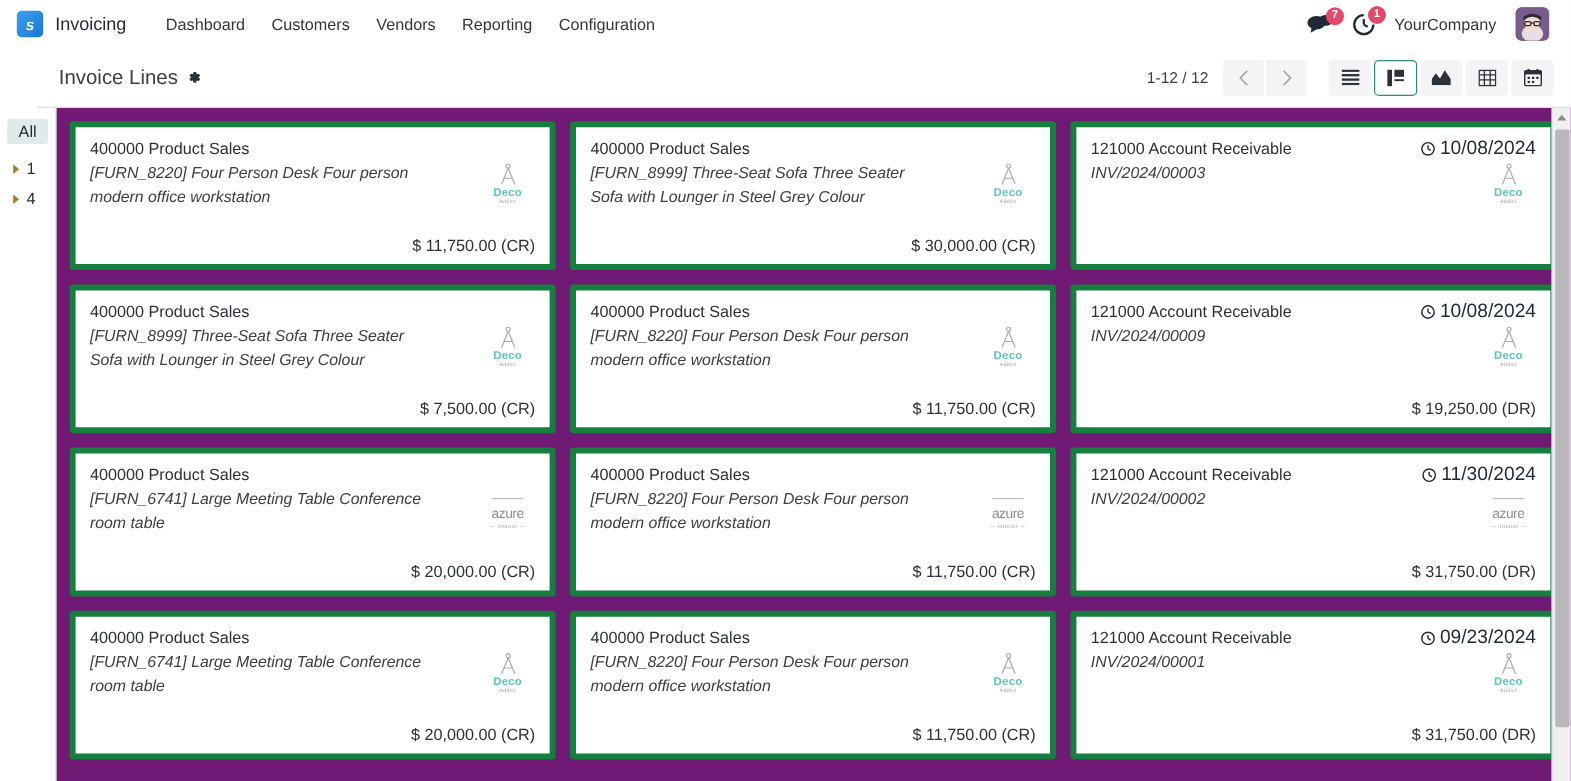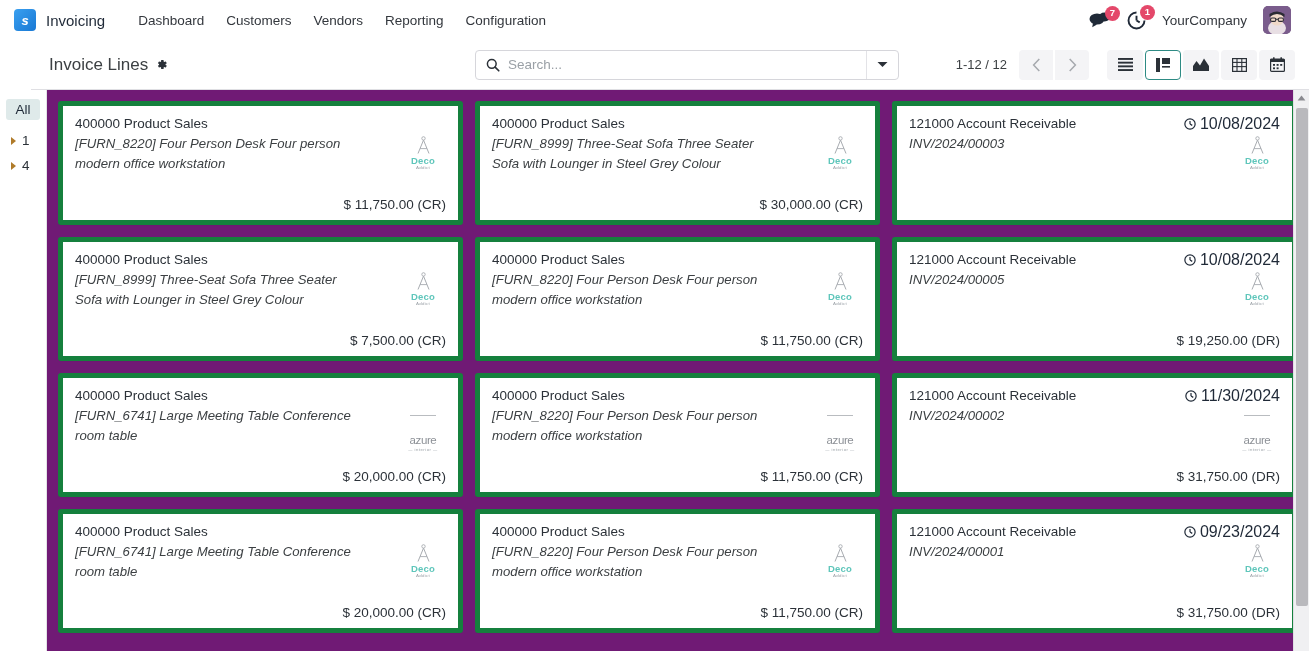--- a/index.html
+++ b/index.html
@@ -310,21 +310,21 @@
     flex-direction: column;
     align-items: center;
     line-height: 1;
     padding-top: 7px;
   }
   .logo-azure .az-word {
     font-size: 11.5px;
     color: #8c9096;
     letter-spacing: -0.4px;
     border-top: 1px solid #b9bcc0;
-    padding-top: 19px;
+    padding-top: 8px;
   }
   .logo-azure .az-sub {
     font-size: 4.2px;
     color: #9aa0a6;
     letter-spacing: .5px;
     margin-top: 1px;
     white-space: nowrap;
   }
 
   
@@ -399,34 +399,20 @@
   <div class="breadcrumb">
     <span>Invoice Lines</span>
     <span class="gear-icon">
       <svg width="13" height="13" viewBox="0 0 16 16" fill="currentColor">
         <path d="M8 5.3a2.7 2.7 0 1 0 0 5.4 2.7 2.7 0 0 0 0-5.4zm0 4.1a1.4 1.4 0 1 1 0-2.8 1.4 1.4 0 0 1 0 2.8z"></path>
         <path d="M14.2 9.1l-1.2-.5a5.2 5.2 0 0 0 0-1.2l1.2-.5a.5.5 0 0 0 .2-.7l-1-1.7a.5.5 0 0 0-.6-.2l-1.2.5a5.2 5.2 0 0 0-1-.6V2.9a.5.5 0 0 0-.5-.5H8a.5.5 0 0 0-.5.5v1.3a5.2 5.2 0 0 0-1 .6l-1.2-.5a.5.5 0 0 0-.6.2l-1 1.7a.5.5 0 0 0 .2.7l1.2.5a5.2 5.2 0 0 0 0 1.2l-1.2.5a.5.5 0 0 0-.2.7l1 1.7a.5.5 0 0 0 .6.2l1.2-.5a5.2 5.2 0 0 0 1 .6v1.3a.5.5 0 0 0 .5.5h2.1a.5.5 0 0 0 .5-.5v-1.3a5.2 5.2 0 0 0 1-.6l1.2.5a.5.5 0 0 0 .6-.2l1-1.7a.5.5 0 0 0-.2-.7z"></path>
       </svg>
     </span>
   </div>
 
-  <div class="searchview">
-    <div class="searchview-input">
-      <svg width="14" height="14" viewBox="0 0 16 16">
-        <circle cx="6.6" cy="6.6" r="5" fill="none" stroke="#2b3138" stroke-width="1.7"></circle>
-        <line x1="10.4" y1="10.4" x2="14.6" y2="14.6" stroke="#2b3138" stroke-width="1.9" stroke-linecap="round"></line>
-      </svg>
-      <span class="search-placeholder">Search...</span>
-    </div>
-    <div class="search-dropdown-btn">
-      <svg width="11" height="7" viewBox="0 0 11 7">
-        <path d="M0.5 1 L5.5 6 L10.5 1 Z" fill="#2b3138"></path>
-      </svg>
-    </div>
-  </div>
 
   <div class="cp-right">
     <div class="pager-text">1-12 / 12</div>
     <div class="pager-btns">
       <button class="pager-btn">
         <svg width="9" height="14" viewBox="0 0 9 14">
           <path d="M7.3 1 L1.6 7 L7.3 13" fill="none" stroke="currentColor" stroke-width="1.5"></path>
         </svg>
       </button>
       <button class="pager-btn">
@@ -616,21 +602,21 @@
           <div class="kcard-date">
             <svg width="12" height="12" viewBox="0 0 14 14">
               <circle cx="7" cy="7" r="6" fill="none" stroke="#1f2937" stroke-width="1.4"></circle>
               <line x1="7" y1="3.6" x2="7" y2="7" stroke="#1f2937" stroke-width="1.4"></line>
               <line x1="7" y1="7" x2="9.6" y2="8.6" stroke="#1f2937" stroke-width="1.4"></line>
             </svg>
             <span>10/08/2024</span>
           </div>
         </div>
         <div class="kcard-body">
-          <div class="kcard-desc">INV/2024/00005</div>
+          <div class="kcard-desc">INV/2024/00009</div>
           <div class="logo-slot">
             <div class="logo-deco">
               <svg width="17" height="19" viewBox="0 0 17 19">
                 <circle cx="8.5" cy="2.4" r="1.7" fill="none" stroke="#a8acb1" stroke-width="0.9"></circle>
                 <line x1="8.5" y1="4.1" x2="3" y2="17.5" stroke="#a8acb1" stroke-width="1"></line>
                 <line x1="8.5" y1="4.1" x2="14" y2="17.5" stroke="#a8acb1" stroke-width="1"></line>
                 <line x1="5" y1="12.6" x2="12" y2="12.6" stroke="#a8acb1" stroke-width="0.9"></line>
               </svg>
               <span class="lg-word">Deco</span>
               <span class="lg-sub">Addict</span>

